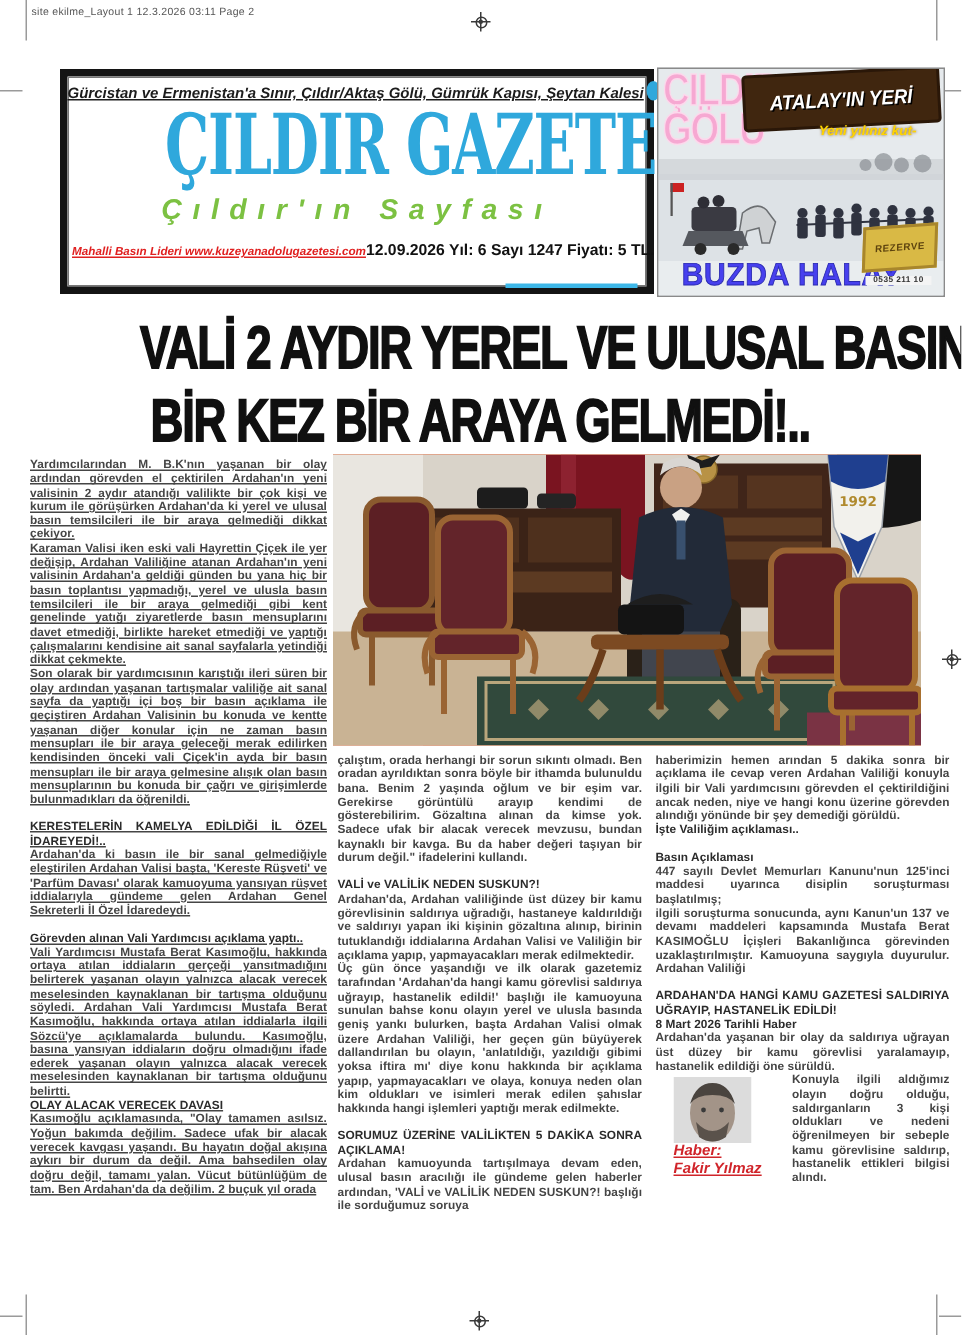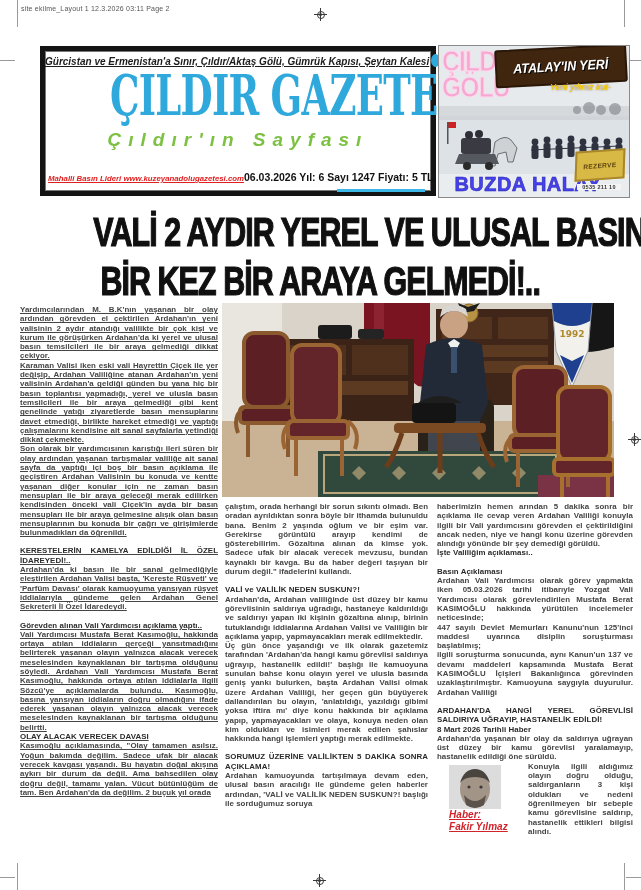--- a/index.html
+++ b/index.html
@@ -19,36 +19,36 @@
   .masthead{position:absolute;left:40px;top:46px;width:386px;height:140px;border:5px solid #141414;
             box-shadow:inset 0 0 0 1px #777;background:#fff;}
   .banner{margin-top:3px;text-align:center;font-size:10px;font-style:italic;font-weight:bold;
           color:#1c1c1c;text-decoration:underline;white-space:nowrap;}
   .banner-dot{display:inline-block;width:9px;height:13px;border-radius:50%;background:#2fa8dc;
               vertical-align:-2px;margin-left:2px;}
   .mast-title{text-align:center;line-height:56px;height:58px;margin-top:1px;white-space:nowrap;}
   .mast-title span{display:inline-block;font-family:"DejaVu Serif",serif;font-weight:bold;font-size:50px;
             color:#2fa8dc;letter-spacing:-1px;transform:scale(0.74,1.12);transform-origin:center;}
   .mast-sub{text-align:center;font-weight:bold;font-size:19px;letter-spacing:7px;color:#7cc142;margin-top:3px;white-space:nowrap;font-style:italic;}
-  .mast-bottom{position:absolute;left:3px;right:3px;bottom:8px;display:flex;justify-content:space-between;align-items:baseline;}
+  .mast-bottom{position:absolute;left:3px;right:3px;bottom:18px;display:flex;justify-content:space-between;align-items:baseline;}
   .tagline{color:#e02020;font-size:7.8px;font-style:italic;font-weight:bold;text-decoration:underline;white-space:nowrap;}
   .issueline{color:#111;font-size:10.5px;font-weight:bold;white-space:nowrap;}
   .blue-rule{position:absolute;right:6px;bottom:-1px;width:88px;height:3px;background:#3db7e8;}
 
   
   .adblock{position:absolute;left:438px;top:45px;width:190px;height:151px;border:1px solid #8a8a8a;
            background:#e8ecef;overflow:hidden;}
   .adblock svg{position:absolute;left:0;top:0;}
   .ad-side{position:absolute;left:3px;top:2px;line-height:26px;font-weight:bold;font-size:30px;
            color:#f6a8d2;-webkit-text-stroke:1px #fcd9ec;letter-spacing:-1px;transform:scaleX(.82);transform-origin:left top;}
   .ad-sign{position:absolute;right:2px;top:1px;width:128px;height:34px;background:#40260f;border:2px solid #2a1708;
            border-radius:3px;transform:rotate(-3deg);display:flex;align-items:center;justify-content:center;}
   .ad-sign span{color:#fff;font-weight:bold;font-style:italic;font-size:13.5px;white-space:nowrap;
            text-shadow:1px 1px 0 #000;transform:scaleX(.92);}
-  .ad-sign-sub{position:absolute;right:18px;top:36px;color:#ffd400;font-weight:normal;font-style:italic;
+  .ad-sign-sub{position:absolute;right:18px;top:36px;color:#ffd400;font-weight:bold;font-style:italic;
            font-size:9px;text-shadow:0 0 2px #7a5200;white-space:nowrap;}
   .ad-caption{position:absolute;left:50%;bottom:1px;transform:translateX(-54%) scaleX(.95);
            font-weight:bold;font-size:21px;letter-spacing:.5px;color:#4740ee;-webkit-text-stroke:.6px #2a2ab0;white-space:nowrap;}
   .reserve{position:absolute;right:4px;bottom:7px;width:52px;height:42px;}
   .reserve .card{position:absolute;left:2px;top:2px;width:46px;height:26px;background:#d9b945;
            border:2px solid #a8862c;transform:rotate(-4deg) skewX(-6deg);display:flex;align-items:center;justify-content:center;}
   .reserve .card span{font-size:6.5px;font-weight:bold;color:#5d430e;letter-spacing:.4px;}
   .reserve .phone{position:absolute;left:4px;bottom:0;width:44px;text-align:center;background:#f4f4f4;
            font-size:5.5px;font-weight:bold;color:#333;letter-spacing:.3px;}
 
@@ -103,21 +103,21 @@
       <i></i>
       <b></b>
     </span>
 
   <div class="masthead">
     <div class="banner"><span>Gürcistan ve Ermenistan'a Sınır, Çıldır/Aktaş Gölü, Gümrük Kapısı, Şeytan Kalesi</span><span class="banner-dot"></span></div>
     <div class="mast-title"><span>ÇILDIR GAZETESİ</span></div>
     <div class="mast-sub">Çıldır'ın Sayfası</div>
     <div class="mast-bottom">
       <span class="tagline">Mahalli Basın Lideri www.kuzeyanadolugazetesi.com</span>
-      <span class="issueline">06.03.2026 Yıl: 6 Sayı 1247 Fiyatı: 5 TL.</span>
+      <span class="issueline">12.09.2026 Yıl: 6 Sayı 1247 Fiyatı: 5 TL.</span>
     </div>
     <div class="blue-rule"></div>
   </div>
 
   <div class="adblock">
     <svg width="190" height="151" viewBox="0 0 190 151">
       <rect width="190" height="151" fill="#e6eaed"></rect>
       <rect y="70" width="190" height="81" fill="#dde2e6"></rect>
       <rect y="60" width="190" height="14" fill="#c9cdd1" opacity=".6"></rect>
       <g fill="#8a8f94" opacity=".7">
@@ -292,24 +292,23 @@
     <p>Ardahan'da, Ardahan valiliğinde üst düzey bir kamu görevlisinin saldırıya uğradığı, hastaneye kaldırıldığı ve saldırıyı yapan iki kişinin gözaltına alınıp, birinin tutuklandığı iddialarına Ardahan Valisi ve Valiliğin bir açıklama yapıp, yapmayacakları merak edilmektedir.</p>
     <p>Üç gün önce yaşandığı ve ilk olarak gazetemiz tarafından 'Ardahan'da hangi kamu görevlisi saldırıya uğrayıp, hastanelik edildi!' başlığı ile kamuoyuna sunulan bahse konu olayın yerel ve ulusla basında geniş yankı bulurken, başta Ardahan Valisi olmak üzere Ardahan Valiliği, her geçen gün büyüyerek dallandırılan bu olayın, 'anlatıldığı, yazıldığı gibimi yoksa iftira mı' diye konu hakkında bir açıklama yapıp, yapmayacakları ve olaya, konuya neden olan kim oldukları ve isimleri merak edilen şahıslar hakkında hangi işlemleri yaptığı merak edilmekte.</p>
     <p class="h gap">SORUMUZ ÜZERİNE VALİLİKTEN 5 DAKİKA SONRA AÇIKLAMA!</p>
     <p>Ardahan kamuoyunda tartışılmaya devam eden, ulusal basın aracılığı ile gündeme gelen haberler ardından, 'VALİ ve VALİLİK NEDEN SUSKUN?! başlığı ile sorduğumuz soruya</p>
   </div>
 
   <div class="col" id="col-right">
     <p>haberimizin hemen arından 5 dakika sonra bir açıklama ile cevap veren Ardahan Valiliği konuyla ilgili bir Vali yardımcısını görevden el çektirildiğini ancak neden, niye ve hangi konu üzerine görevden alındığı yönünde bir şey demediği görüldü.</p>
     <p class="h">İşte Valiliğim açıklaması..</p>
     <p class="h gap">Basın Açıklaması</p>
-    <p>Ardahan Vali Yardımcısı olarak görev yapmakta iken 05.03.2026 tarihi itibarıyle Yozgat Vali Yardımcısı olarak görevlendirilen Mustafa Berat KASIMOĞLU hakkında yürütülen incelemeler neticesinde;</p>
     <p>447 sayılı Devlet Memurları Kanunu'nun 125'inci maddesi uyarınca disiplin soruşturması başlatılmış;</p>
     <p>ilgili soruşturma sonucunda, aynı Kanun'un 137 ve devamı maddeleri kapsamında Mustafa Berat KASIMOĞLU İçişleri Bakanlığınca görevinden uzaklaştırılmıştır. Kamuoyuna saygıyla duyurulur. Ardahan Valiliği</p>
-    <p class="h gap">ARDAHAN'DA HANGİ YEREL GÖREVLİSİ SALDIRIYA UĞRAYIP, HASTANELİK EDİLDİ!</p>
+    <p class="h gap">ARDAHAN'DA HANGİ KAMU GAZETESİ SALDIRIYA UĞRAYIP, HASTANELİK EDİLDİ!</p>
     <p class="h">8 Mart 2026 Tarihli Haber</p>
     <p>Ardahan'da yaşanan bir olay da saldırıya uğrayan üst düzey bir kamu görevlisi yaralamayıp, hastanelik edildiği öne sürüldü.</p>
     <div class="byline-float">
       <svg width="52" height="44" viewBox="0 0 52 44">
         <rect width="52" height="44" fill="#dcdcdc"></rect>
         <ellipse cx="26" cy="24" rx="15" ry="19" fill="#a39488"></ellipse>
         <path d="M11 18 q4 -14 15 -14 q11 0 15 14 q-4 -6 -15 -6 q-11 0 -15 6z" fill="#4a443f"></path>
         <path d="M15 30 q11 12 22 0 l-2 10 q-9 6 -18 0 z" fill="#5a524b"></path>
         <circle cx="20" cy="22" r="1.6" fill="#3a3a3a"></circle>
           <circle cx="32" cy="22" r="1.6" fill="#3a3a3a"></circle>

